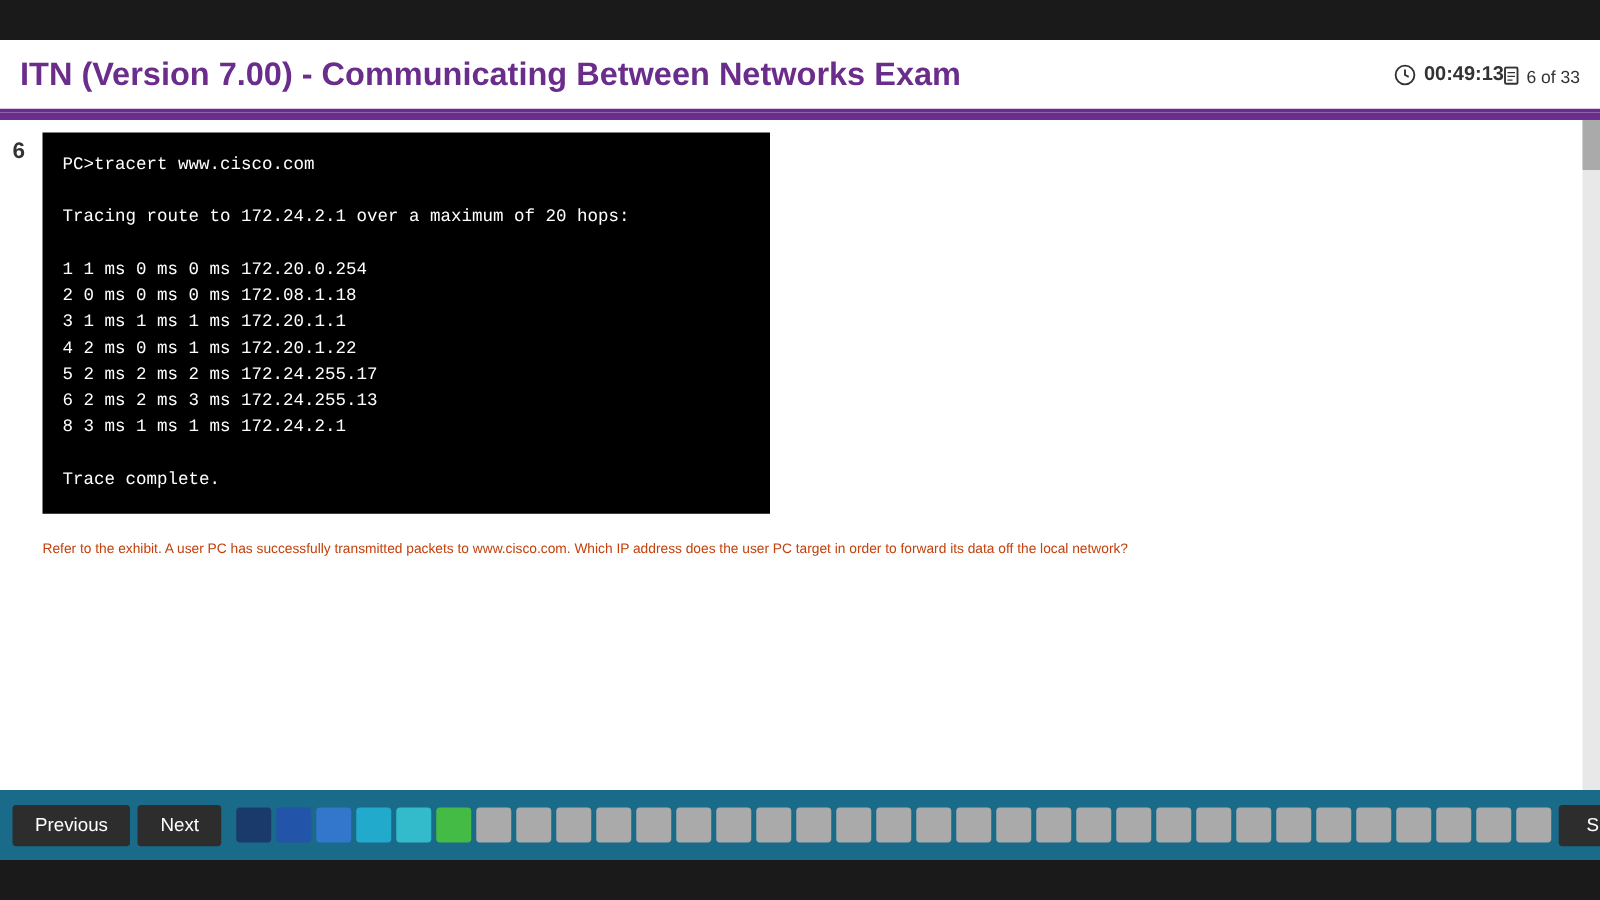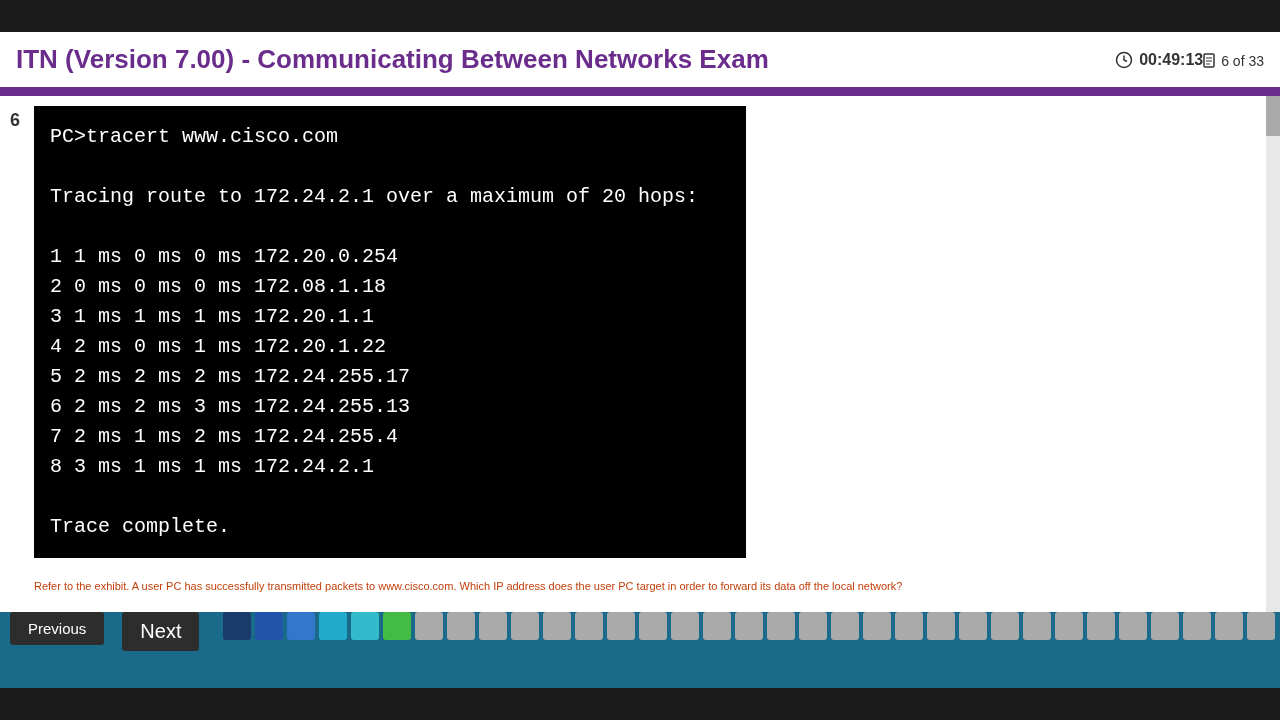--- a/index.html
+++ b/index.html
@@ -83,23 +83,23 @@
 
     .content-inner {
       margin-left: 24px;
     }
 
     
     .terminal {
       background: #000;
       color: #fff;
       font-family: 'Courier New', monospace;
-      font-size: 20px;
+      font-size: 14px;
       padding: 16px;
-      width: 712px;
+      width: 582px;
       margin-bottom: 20px;
       line-height: 1.5;
     }
 
     .question-text {
       font-size: 11px;
       color: #c2410c;
       line-height: 1.5;
       max-width: 1100px;
     }
@@ -120,43 +120,43 @@
       position: absolute;
       top: 0;
     }
 
     
     .bottom-bar {
       position: absolute;
       bottom: 32px;
       left: 0;
       right: 0;
-      height: 76px;
+      height: 56px;
       background: #1a6a8a;
       display: flex;
-      align-items: flex-start;
+      align-items: center;
       padding: 0 10px;
-      gap: 18px;
+      gap: 6px;
     }
 
     .btn-prev {
       background: #2d2d2d;
       color: #fff;
       border: none;
       padding: 8px 18px;
       font-size: 15px;
       cursor: pointer;
       border-radius: 3px;
     }
     .btn-next {
       background: #2d2d2d;
       color: #fff;
       border: none;
       padding: 8px 18px;
-      font-size: 20px;
+      font-size: 15px;
       cursor: pointer;
       border-radius: 3px;
       margin-right: 6px;
     }
 
     .question-dots {
       display: flex;
       gap: 4px;
       flex: 1;
     }
@@ -230,21 +230,20 @@
           <div>PC&gt;tracert www.cisco.com</div>
           <div>&nbsp;</div>
           <div>Tracing route to 172.24.2.1 over a maximum of 20 hops:</div>
           <div>&nbsp;</div>
           <div>  1    1 ms     0 ms     0 ms   172.20.0.254</div>
           <div>  2    0 ms     0 ms     0 ms   172.08.1.18</div>
           <div>  3    1 ms     1 ms     1 ms   172.20.1.1</div>
           <div>  4    2 ms     0 ms     1 ms   172.20.1.22</div>
           <div>  5    2 ms     2 ms     2 ms   172.24.255.17</div>
           <div>  6    2 ms     2 ms     3 ms   172.24.255.13</div>
-          <div>  7    2 ms     1 ms     2 ms   172.24.255.4</div>
           <div>  8    3 ms     1 ms     1 ms   172.24.2.1</div>
           <div>&nbsp;</div>
           <div>Trace complete.</div>
         </div>
       <p class="question-text">Refer to the exhibit. A user PC has successfully transmitted packets to www.cisco.com. Which IP address does the user PC target in order to forward its data off the local network?</p>
     </div>
 
     <div class="scrollbar-track">
       <div class="scrollbar-thumb"></div>
     </div>

